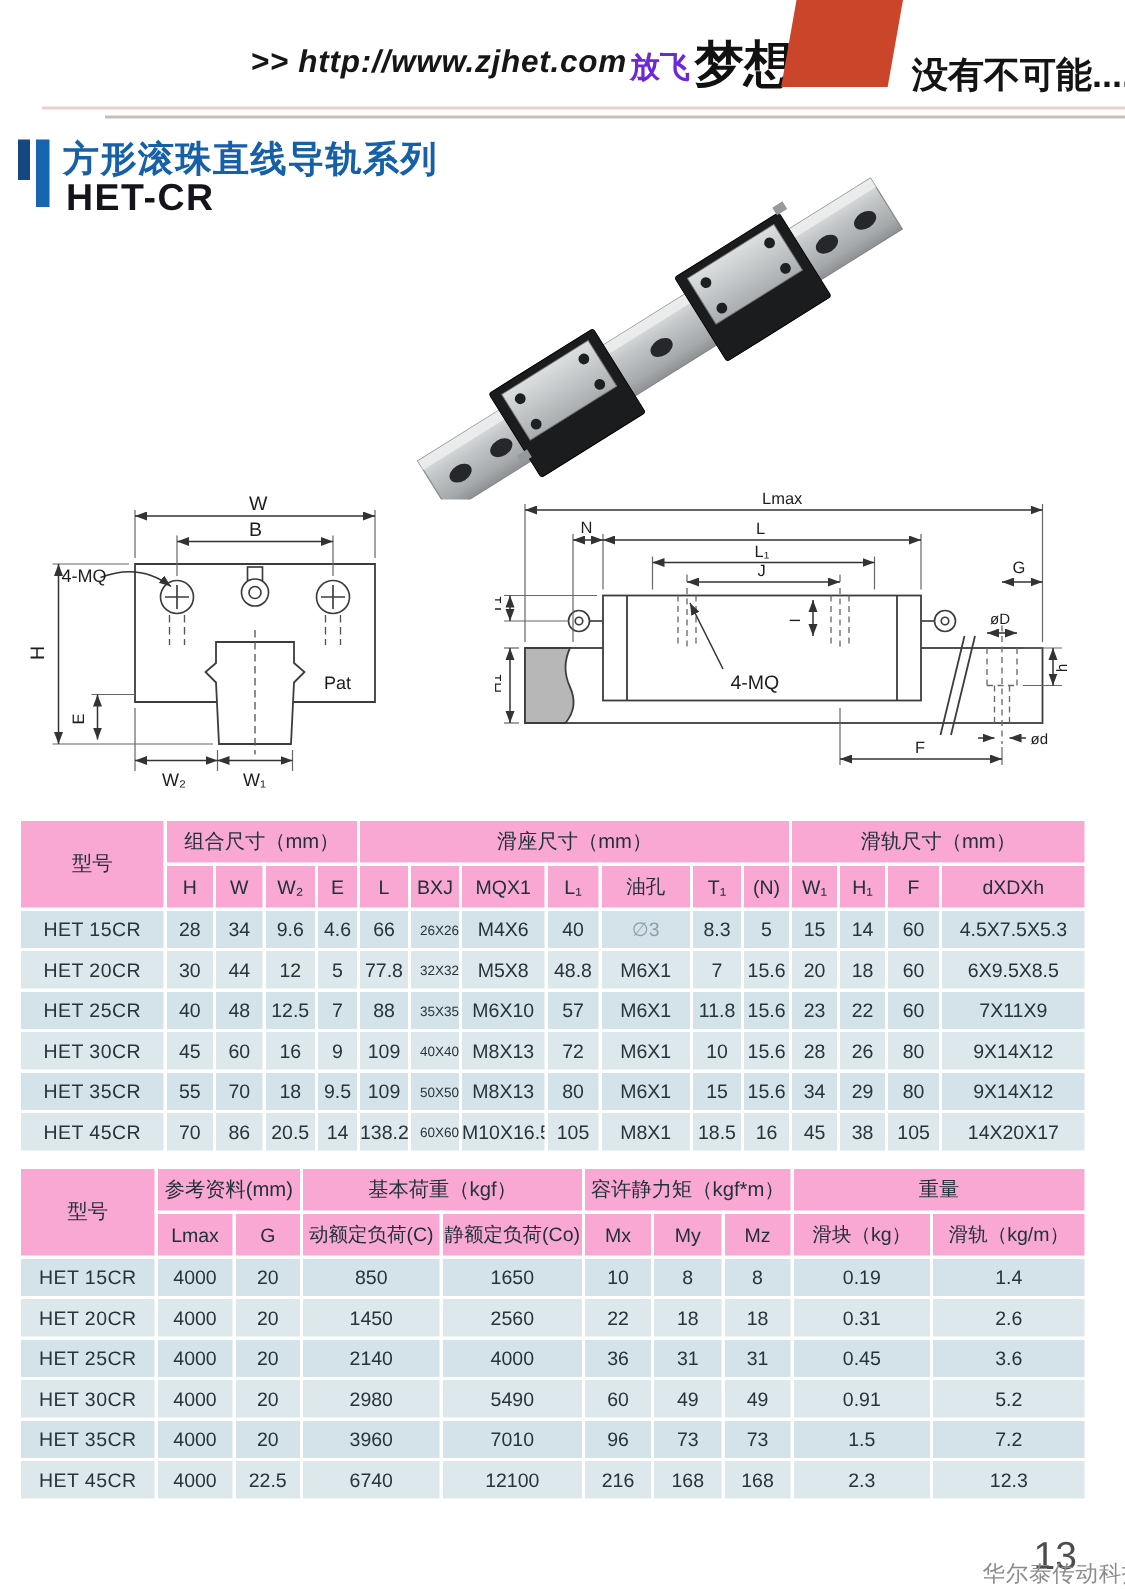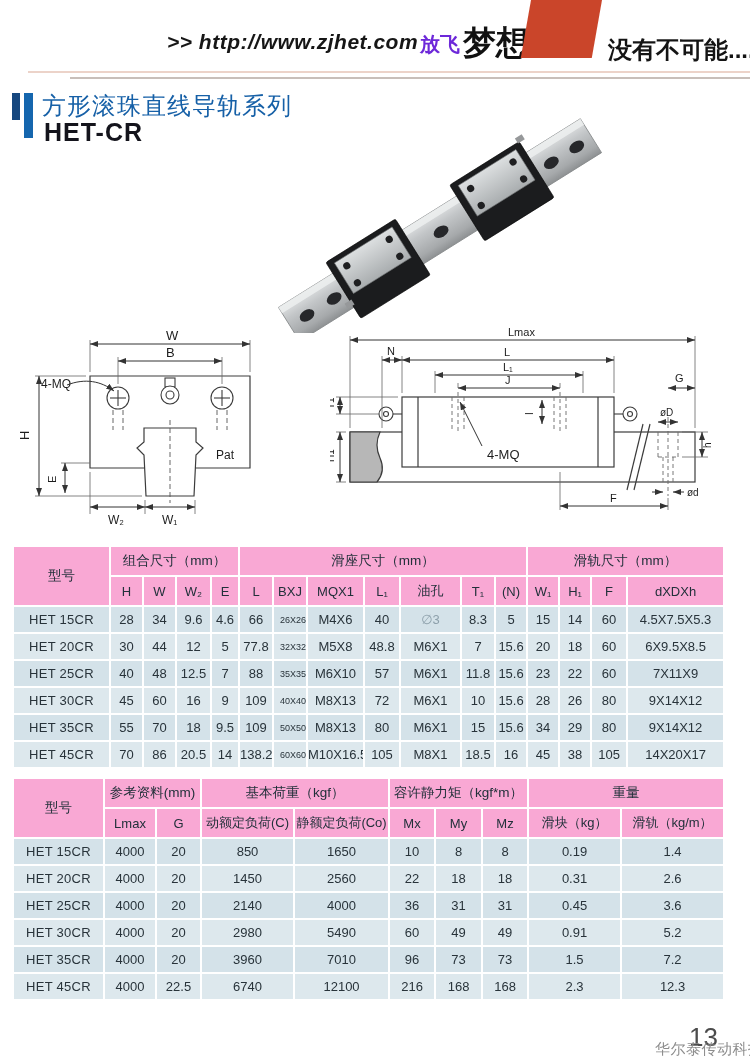--- a/index.html
+++ b/index.html
@@ -13,21 +13,21 @@
   .slogan-cn{position:absolute;left:420px;top:31px;font-size:20px;font-weight:bold;color:#6d28d9;white-space:nowrap;}
   .slogan-big{position:absolute;left:463px;top:21px;font-size:33px;font-weight:bold;color:#111;white-space:nowrap;text-align:center;}
   .red-shape{position:absolute;left:531px;top:0;width:71px;height:58px;background:#ca452a;transform:skewX(-10deg);transform-origin:top left;}
   .slogan-right{position:absolute;left:608px;top:34px;font-size:24px;font-weight:bold;color:#141414;white-space:nowrap;}
   .rule1{position:absolute;left:28px;top:71px;width:722px;height:2px;background:#ecd3c9;}
   .rule2{position:absolute;left:70px;top:77px;width:680px;height:2px;background:#c8bfba;}
 
   
   .bar1{position:absolute;left:12px;top:93px;width:8px;height:27px;background:#16477f;}
   .bar2{position:absolute;left:24px;top:93px;width:9px;height:45px;background:#1566ae;}
-  .series-title{position:absolute;left:42px;top:90px;font-size:24px;font-weight:normal;color:#1660a7;letter-spacing:1px;white-space:nowrap;}
+  .series-title{position:absolute;left:42px;top:90px;font-size:24px;font-weight:bold;color:#1660a7;letter-spacing:1px;white-space:nowrap;}
   .model-code{position:absolute;left:44px;top:118px;font-size:25px;font-weight:bold;color:#14141c;letter-spacing:1px;white-space:nowrap;}
 
   
   .photo{position:absolute;left:140px;top:118px;width:600px;height:215px;}
   .draw-left{position:absolute;left:15px;top:328px;width:300px;height:205px;}
   .draw-right{position:absolute;left:330px;top:322px;width:412px;height:214px;}
   svg text{font-family:"Liberation Sans",sans-serif;fill:#1d1d1d;}
 
   
   table.t{position:absolute;left:12px;border-collapse:collapse;table-layout:fixed;width:711px;}

